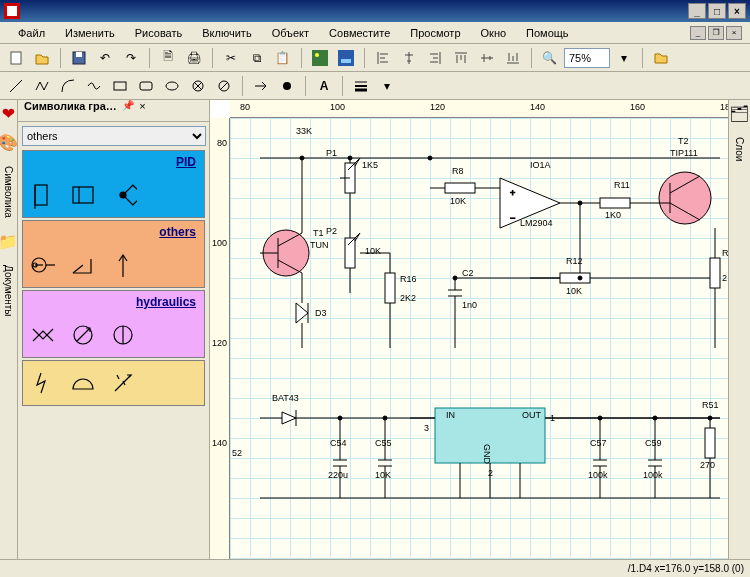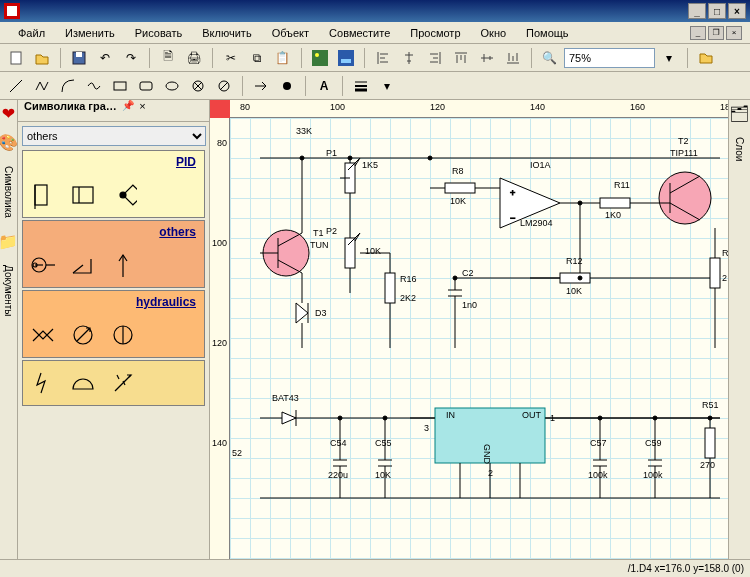--- a/index.html
+++ b/index.html
@@ -36,21 +36,21 @@
   .panel-hdr .pin { margin-left: 6px; font-size: 10px; cursor: pointer; }
   .panel-hdr .x { margin-left: 4px; font-size: 11px; cursor: pointer; font-weight: normal; }
   .sel { width: 184px; margin: 4px; height: 20px; font-size: 11px; border: 1px solid #7f9db9; }
   .cats { flex: 1; overflow: auto; padding: 0 4px 4px 4px; display: flex; flex-direction: column; gap: 2px; }
   .cat { border: 1px solid #808080; }
   .cat .lbl { font-size: 12px; font-weight: bold; text-align: right; padding: 4px 8px; text-decoration: underline; color: #000080; cursor: pointer; }
   .cat .row { display: flex; padding: 6px; gap: 12px; align-items: center; height: 44px; }
   .cat svg { stroke: #000; fill: none; stroke-width: 1.2; }
 
   
-  .canvas-wrap { flex: 1; position: relative; background: #ef4444; overflow: hidden; }
+  .canvas-wrap { flex: 1; position: relative; background: #ffffff; overflow: hidden; }
   .ruler-h { position: absolute; left: 20px; right: 0; top: 0; height: 18px; background: #fffce8; border-bottom: 1px solid #808080; font-size: 9px; }
   .ruler-v { position: absolute; left: 0; top: 18px; bottom: 0; width: 20px; background: #fffce8; border-right: 1px solid #808080; font-size: 9px; }
   .ruler-h span { position: absolute; top: 2px; }
   .ruler-v span { position: absolute; right: 2px; transform-origin: right top; }
   .canvas { position: absolute; left: 20px; top: 18px; right: 0; bottom: 0; background: #fffef2; }
   .grid { position: absolute; inset: 0;
     background-image:
       linear-gradient(#c7e8ee 1px, transparent 1px),
       linear-gradient(90deg, #c7e8ee 1px, transparent 1px),
       linear-gradient(#9fd6e0 1px, transparent 1px),
@@ -168,21 +168,21 @@
           <path d="M1 7h12M4 3v8M10 5v4" stroke="#444"></path>
         </svg>
       </div>
     <div class="tb">
         <svg width="14" height="14">
           <path d="M1 12h12M3 2v8M7 5v5M11 2v8" stroke="#444"></path>
         </svg>
       </div>
     <div class="sep"></div>
     <div class="tb">🔍</div>
-    <input class="zoom" style="width: 91px;" value="75%">
+    <input class="zoom" style="width: 46px;" value="75%">
     <div class="tb">▾</div>
     <div class="sep"></div>
     <div class="tb">
         <svg width="16" height="16">
           <path d="M2 4h5l2 2h5v7H2z" fill="#f5cc5a" stroke="#a07000"></path>
         </svg>
       </div>
   </div>
 
   <div class="tbrow">
@@ -273,21 +273,21 @@
   <div class="sidebar">
     <div class="panel-hdr">
       <span>Символика гра…</span>
       <span class="pin">📌</span>
       <span class="x">×</span>
     </div>
     <select class="sel">
       <option>others</option>
     </select>
     <div class="cats">
-      <div class="cat" style="background:#fef9c3">
+      <div class="cat" style="background:#0ea5e9">
         <div class="lbl">PID</div>
         <div class="row">
           <svg width="28" height="28">
               <rect x="6" y="4" width="12" height="20"></rect>
               <line x1="6" y1="4" x2="6" y2="28"></line>
             </svg>
           <svg width="28" height="28">
               <rect x="4" y="6" width="20" height="16"></rect>
               <line x1="10" y1="6" x2="10" y2="22"></line>
             </svg>
@@ -309,21 +309,21 @@
           <svg width="28" height="28">
               <path d="M4 22 L22 22 L22 8"></path>
               <path d="M4 22 L14 14"></path>
             </svg>
           <svg width="28" height="28">
               <line x1="14" y1="26" x2="14" y2="4"></line>
               <path d="M10 10 L14 4 L18 10"></path>
             </svg>
         </div>
       </div>
-      <div class="cat" style="background:#fdba74">
+      <div class="cat" style="background:#f0abfc">
         <div class="lbl">hydraulics</div>
         <div class="row">
           <svg width="28" height="28">
               <path d="M4 8 L14 18 L24 8 M4 20 L14 10 L24 20"></path>
             </svg>
           <svg width="28" height="28">
               <circle cx="14" cy="14" r="9"></circle>
               <line x1="8" y1="20" x2="20" y2="8"></line>
               <path d="M17 7 L21 7 L21 11"></path>
             </svg>

